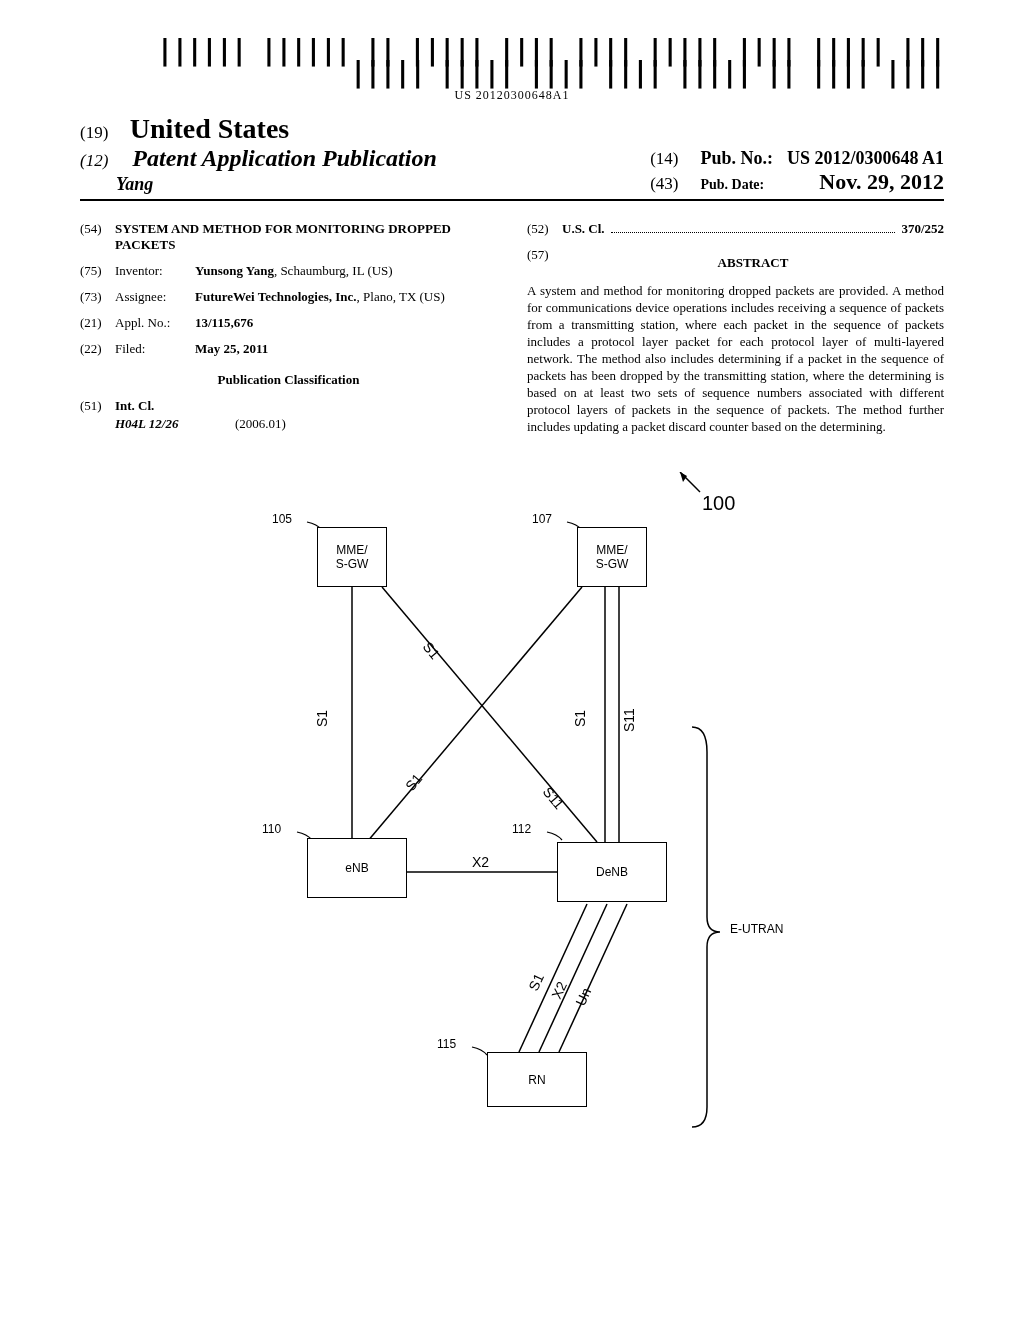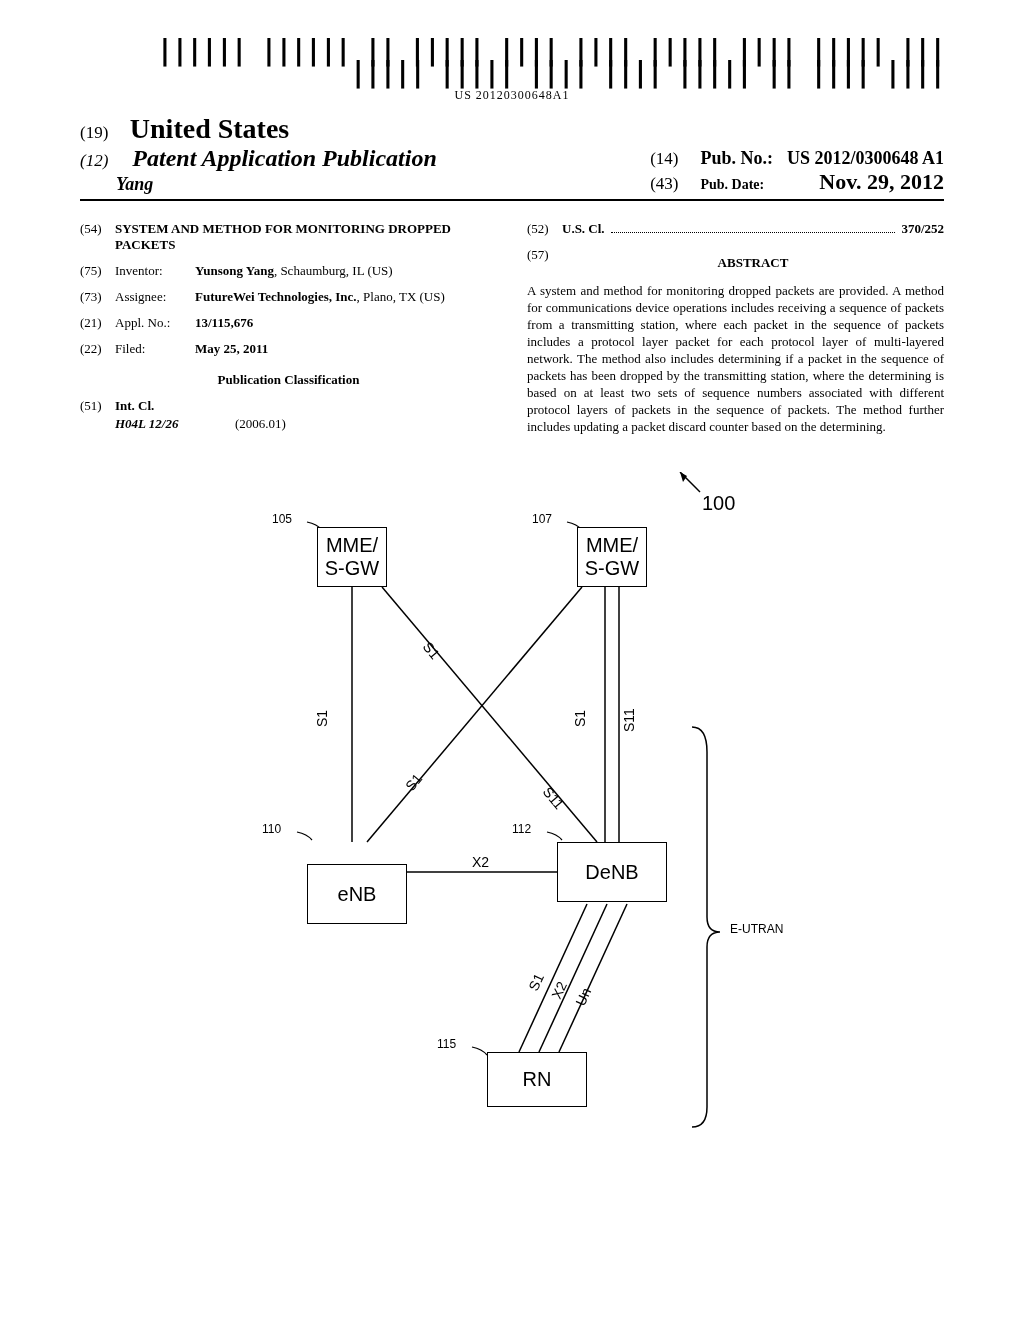--- a/index.html
+++ b/index.html
@@ -170,21 +170,21 @@
       font-family: Arial, Helvetica, sans-serif;
     }
     .fig-box {
       position: absolute;
       border: 1.5px solid #000;
       background: #fff;
       display: flex;
       align-items: center;
       justify-content: center;
       text-align: center;
-      font-size: 20px;
+      font-size: 12px;
     }
     .fig-label {
       position: absolute;
       font-size: 12px;
     }
     .fig-svg {
       position: absolute;
       top: 0;
       left: 0;
       width: 100%;
@@ -342,18 +342,18 @@
     <div class="fig-label" style="left: 320px; top: 40px;">107</div>
     <div class="fig-label" style="left: 50px; top: 350px;">110</div>
     <div class="fig-label" style="left: 300px; top: 350px;">112</div>
     <div class="fig-label" style="left: 225px; top: 565px;">115</div>
     <div class="fig-label" style="left: 518px; top: 450px;">E-UTRAN</div>
 
     <div class="fig-box" style="left: 105px; top: 55px; width: 70px; height: 60px; white-space: pre-line;">MME/
 S-GW</div>
     <div class="fig-box" style="left: 365px; top: 55px; width: 70px; height: 60px; white-space: pre-line;">MME/
 S-GW</div>
-    <div class="fig-box" style="left: 95px; top: 392px; width: 100px; height: 60px;">eNB</div>
+    <div class="fig-box" style="left: 95px; top: 366px; width: 100px; height: 60px;">eNB</div>
     <div class="fig-box" style="left: 345px; top: 370px; width: 110px; height: 60px;">DeNB</div>
     <div class="fig-box" style="left: 275px; top: 580px; width: 100px; height: 55px;">RN</div>
   </div>
 
 </div>
 
 </body></html>

